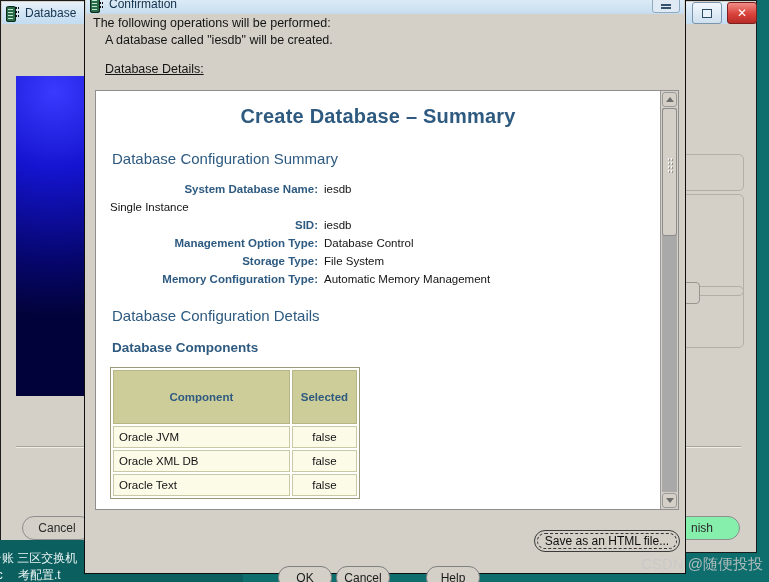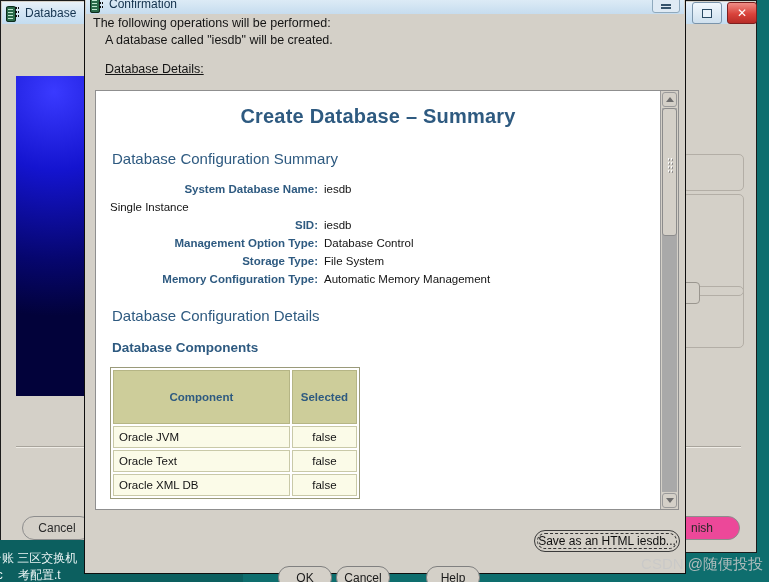--- a/index.html
+++ b/index.html
@@ -75,21 +75,21 @@
     box-sizing:border-box;overflow:hidden;
   }
   .bg-browse{
     position:absolute;left:612px;top:258px;width:86px;height:22px;
     border:1px solid #9a968f;border-radius:4px;background:#d4d0c8;
     font-size:12px;color:#555;display:flex;align-items:center;justify-content:center;
     box-sizing:border-box;
   }
   .bg-finish{
     position:absolute;left:662px;top:492px;width:76px;height:24px;
-    border:1px solid #8d8d8d;border-radius:12px;background:#ec4899;
+    border:1px solid #8d8d8d;border-radius:12px;background:#86efac;
     font-size:12px;color:#2a2a2a;display:flex;align-items:center;justify-content:center;
     box-sizing:border-box;
   }
   .bg-group{
     position:absolute;border:1px solid #b3aea6;border-radius:5px;background:transparent;
   }
   .g1{left:680px;top:130px;width:60px;height:35px;}
   .g2{left:680px;top:170px;width:60px;height:100px;}
   .g3{left:672px;top:262px;width:68px;height:60px;}
 
@@ -350,25 +350,25 @@
           <tbody>
               <tr>
             <th class="c-comp">Component</th>
             <th class="c-sel">Selected</th>
           </tr>
           <tr>
             <td>Oracle JVM</td>
             <td class="sel">false</td>
           </tr>
           <tr>
-            <td>Oracle Text</td>
+            <td>Oracle XML DB</td>
             <td class="sel">false</td>
           </tr>
           <tr>
-            <td>Oracle XML DB</td>
+            <td>Oracle Text</td>
             <td class="sel">false</td>
           </tr>
         </tbody>
           </table>
       </div>
 
       <div class="vsb">
         <div class="arrow up">
           <span class="tri up"></span>
         </div>
@@ -378,21 +378,21 @@
           </div>
         </div>
         <div class="arrow down">
           <span class="tri down"></span>
         </div>
       </div>
     </div>
 
     <div class="save-btn">
       <span class="focus"></span>
-      <span>Save as an HTML iesdb...</span>
+      <span>Save as an HTML file...</span>
     </div>
 
     <div class="btnrow">
       <div class="pbtn ok">OK</div>
       <div class="pbtn cancel">Cancel</div>
       <div class="pbtn help">Help</div>
     </div>
   </div>
 </div>
 

